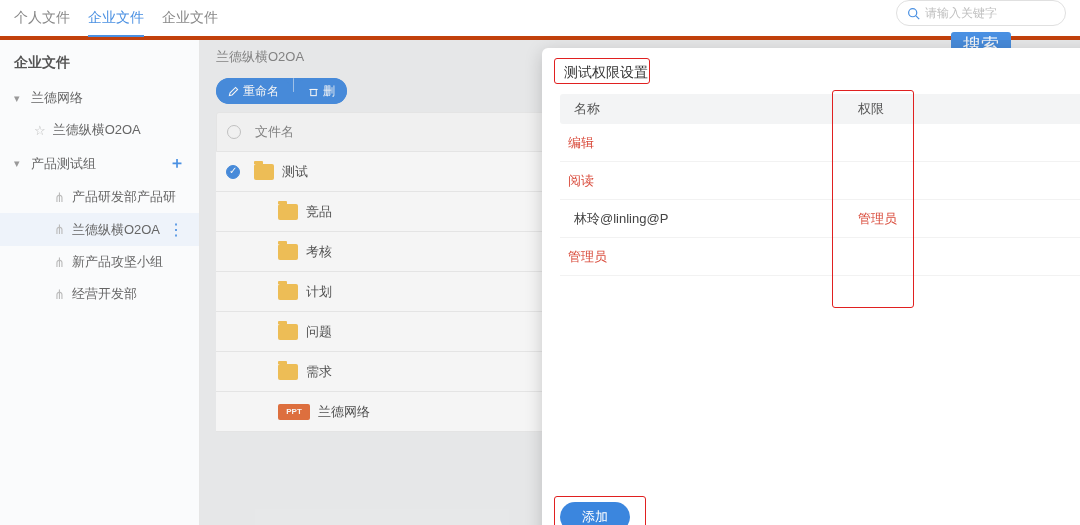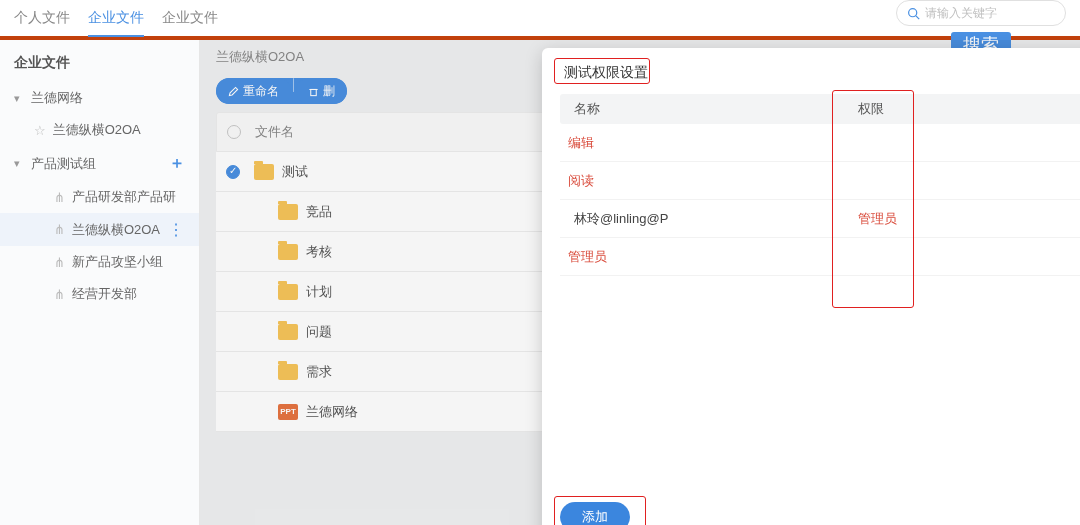--- a/index.html
+++ b/index.html
@@ -41,21 +41,21 @@
   .view-toggle span.inactive { color:#c9c9c9; }
 
   .file-table { padding:4px 16px 0; }
   .file-header, .file-row { display:flex; align-items:center; height:40px; border-bottom:1px solid #eee; font-size:13px; color:#555; background:#fff; }
   .file-header { color:#888; background:#fafafa; border:1px solid #eee; border-radius:3px 3px 0 0; }
   .col-check { width:34px; display:flex; align-items:center; justify-content:center; }
   .col-name { flex:1; display:flex; align-items:center; gap:8px; padding-left:4px; }
   .file-row.indent .col-name { padding-left:28px; }
   .folder-ico { width:20px; height:16px; background:#f7c55a; border-radius:2px; position:relative; }
   .folder-ico::before { content:""; position:absolute; top:-3px; left:0; width:9px; height:3px; background:#f7c55a; border-radius:1px 1px 0 0; }
-  .ppt-ico { width:20px; height:16px; background:#e67441; border-radius:2px; display:flex; align-items:center; justify-content:center; color:#fff; font-size:8px; font-weight:bold; }
+  .ppt-ico { width:32px; height:16px; background:#e67441; border-radius:2px; display:flex; align-items:center; justify-content:center; color:#fff; font-size:8px; font-weight:bold; }
   .radio { width:14px; height:14px; border:1px solid #c9c9c9; border-radius:50%; display:inline-block; }
   .radio.checked { border-color:#4a90e2; background:#4a90e2; position:relative; }
   .radio.checked::after { content:"✓"; color:#fff; font-size:10px; position:absolute; top:-1px; left:2px; }
 
   
   .modal-overlay { position:absolute; inset:0; background:rgba(0,0,0,.04); }
   .modal { position:absolute; top:8px; left:342px; width:628px; height:500px; background:#fff; border-radius:6px; box-shadow:0 4px 18px rgba(0,0,0,.18); display:flex; flex-direction:column; padding:14px 18px 16px; }
   .modal-title { font-size:14px; color:#333; padding:2px 4px; }
   .perm-header { display:flex; font-size:13px; color:#555; background:#f3f4f5; border-radius:3px; height:30px; align-items:center; margin-top:10px; }
   .perm-row { display:flex; font-size:13px; color:#444; height:38px; align-items:center; border-bottom:1px solid #f2f2f2; }

